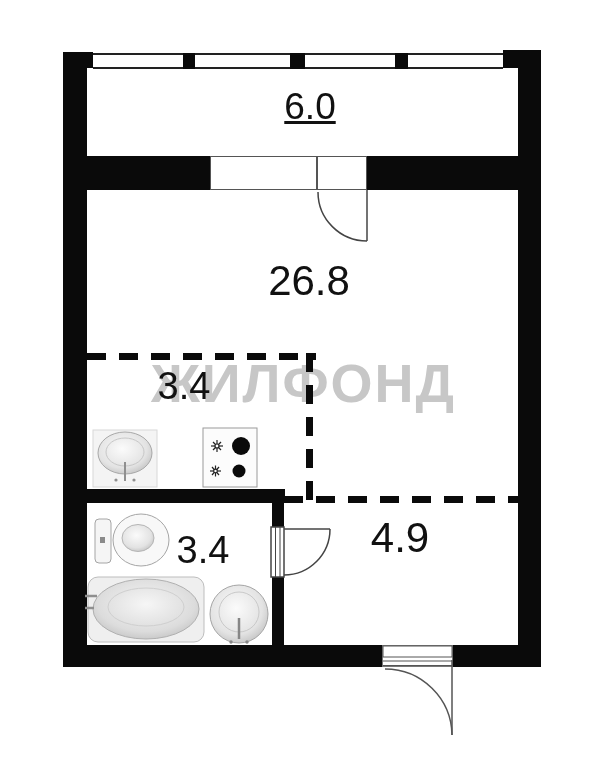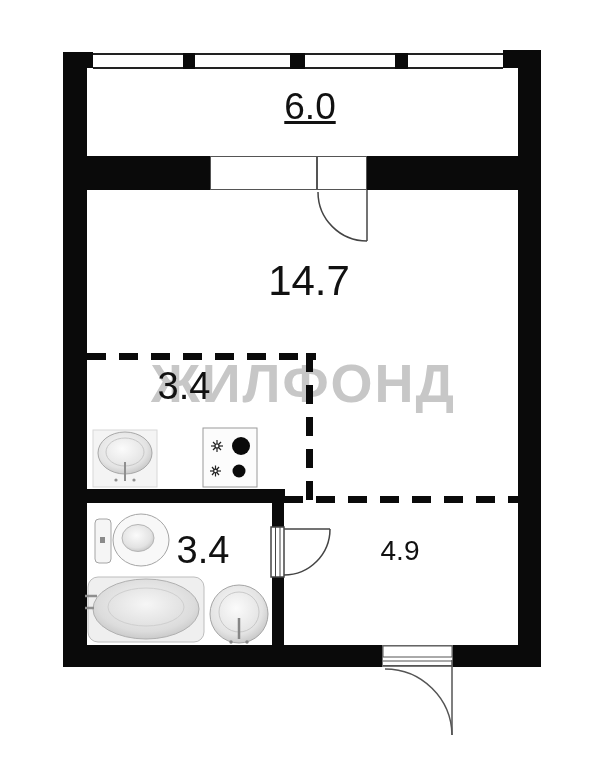--- a/index.html
+++ b/index.html
@@ -41,24 +41,24 @@
 
   <div class="opening" style="left:382px;top:645px;width:71px;height:22px;border-color:#777;"></div>
 
   <div class="dash-h" style="left:87px;top:353px;width:229px;"></div>
   <div class="dash-v" style="left:306px;top:353px;height:150px;"></div>
   <div class="dash-h" style="left:284px;top:496px;width:234px;"></div>
 
   <div class="watermark" style="left:151px;top:352px;">ЖИЛФОНД</div>
 
   <div class="area-label" style="left:260px;top:88px;width:100px;font-size:37px;text-decoration:underline;">6.0</div>
-  <div class="area-label" style="left:234px;top:260px;width:150px;font-size:42px;">14.7</div>
+  <div class="area-label" style="left:234px;top:260px;width:150px;font-size:42px;">26.8</div>
   <div class="area-label" style="left:134px;top:367px;width:100px;font-size:38px;">3.4</div>
   <div class="area-label" style="left:153px;top:531px;width:100px;font-size:38px;">3.4</div>
-  <div class="area-label" style="left:350px;top:517px;width:100px;font-size:28px;margin-top:20px;">4.9</div>
+  <div class="area-label" style="left:350px;top:517px;width:100px;font-size:42px;">4.9</div>
 
   <svg class="overlay" width="603" height="768" viewBox="0 0 603 768">
     <defs>
       <radialGradient id="gBowl" cx="45%" cy="40%" r="65%">
         <stop offset="0%" stop-color="#fbfbfb"></stop>
           <stop offset="70%" stop-color="#e3e3e3"></stop>
           <stop offset="100%" stop-color="#c2c2c2"></stop>
       </radialGradient>
       <radialGradient id="gTub" cx="50%" cy="42%" r="70%">
         <stop offset="0%" stop-color="#f6f6f6"></stop>

